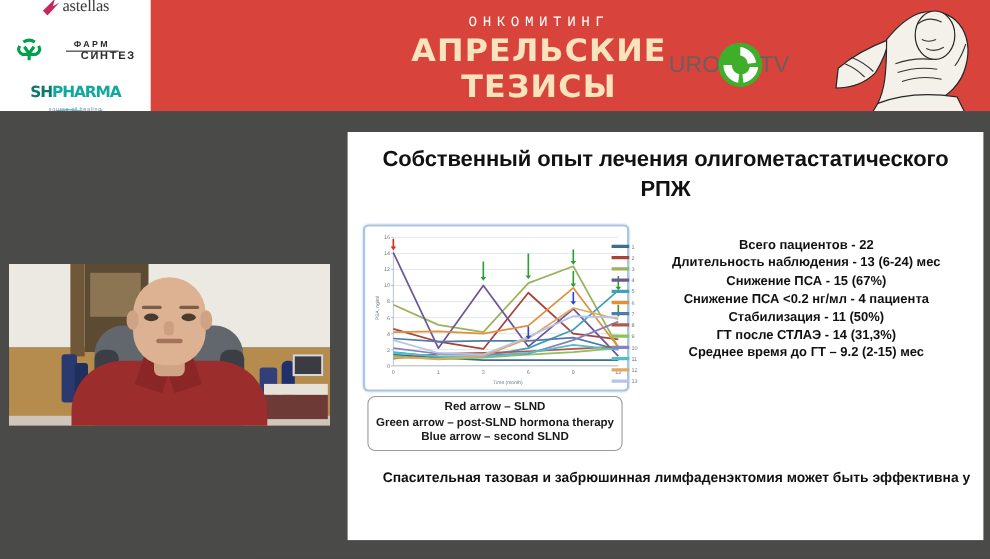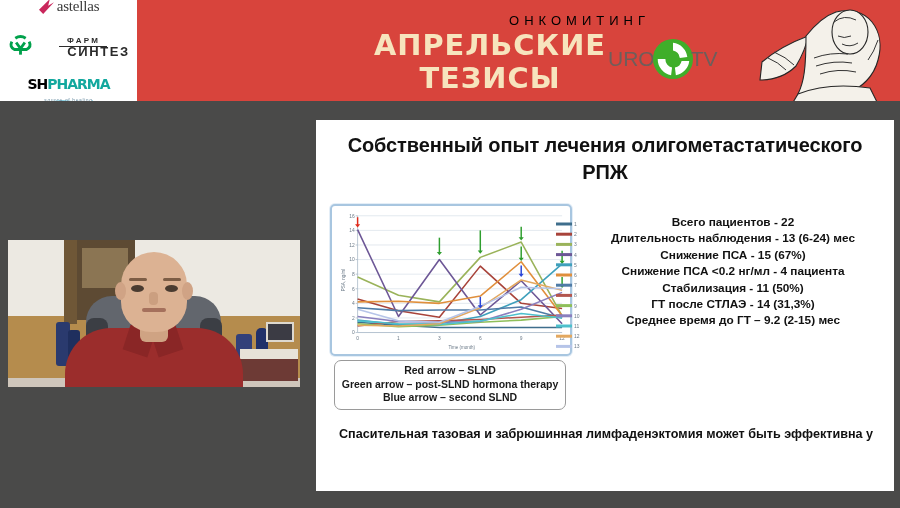--- a/index.html
+++ b/index.html
@@ -20,32 +20,32 @@
   }
   .logo-astellas { display: flex; align-items: center; gap: 2px; height: 22px; }
   .astellas-star { width: 17px; height: 15px; position: relative; }
   .astellas-star svg { display:block; }
   .astellas-word { font-family: "Liberation Serif", serif; font-size: 15px; color: #3b3b3b; letter-spacing: -0.2px; }
   .logo-farm { display: flex; align-items: center; gap: 3px; height: 30px; }
   .farm-mark { width: 27px; height: 26px; }
   .farm-text { display: flex; flex-direction: column; align-items: center; }
   .farm-text .l1 { font-size: 8px; font-weight: bold; color: #2b2b2b; letter-spacing: 2.2px; line-height: 10px; }
   .farm-rule { width: 48px; height: 1px; background: #2b2b2b; }
-  .farm-text .l2 { font-size: 13px; font-weight: bold; color: #2b2b2b; letter-spacing: 1.6px; line-height: 10px; margin-left: 30px; }
+  .farm-text .l2 { font-size: 10px; font-weight: bold; color: #2b2b2b; letter-spacing: 1.6px; line-height: 10px; margin-left: 30px; }
   .logo-shp { display: flex; flex-direction: column; align-items: center; }
   .shp-word { font-family: "DejaVu Sans", sans-serif; font-weight: bold; font-size: 14px; letter-spacing: -1px; line-height: 14px; }
-  .shp-a { color: #000000; margin-top: 46px; }
+  .shp-a { color: #0f766e; margin-top: 46px; }
   .shp-b { color: #13a89e; }
   .shp-swoosh { width: 60px; height: 5px; }
   .shp-tag { font-size: 5px; color: #6b8fa3; letter-spacing: 0.6px; margin-top: 1px; }
 
   .banner-title { position: absolute; left: 330px; top: 12px; width: 320px; text-align: center; }
   .banner-sub {
-    font-family: Liberation Sans, sans-serif; font-size: 13px; color: #000000;
-    letter-spacing: 5px; line-height: 17px; font-weight: 400; text-align: right;
+    font-family: Liberation Mono, monospace; font-size: 13px; color: #ffffff;
+    letter-spacing: 5px; line-height: 17px; font-weight: 400;
   }
   .banner-main {
     font-family: "DejaVu Sans", sans-serif; font-weight: bold; font-size: 28px;
     color: #f7e4bd; letter-spacing: 1px; line-height: 33px;
     transform: scaleX(1.03); transform-origin: center;
   }
 
   .urotv { position: absolute; left: 608px; top: 38px; display: flex; align-items: center; gap: 1px; }
   .urotv .txt { font-family: "Liberation Sans", sans-serif; font-size: 21px; color: #6e5e5b; letter-spacing: 0px; }
   .urotv .mark { width: 42px; height: 42px; margin: 0 -4px; }
@@ -118,21 +118,21 @@
   .stats div {
     font-family: "Liberation Sans", sans-serif; font-weight: bold;
     font-size: 11.8px; color: #111; line-height: 16.4px; white-space: nowrap;
   }
 
   .bottom-text {
     position: absolute; left: 14px; top: 305px; width: 552px; text-align: center;
   }
   .bottom-text div {
     font-family: "Liberation Sans", sans-serif; font-weight: bold;
-    font-size: 12.6px; color: #111; line-height: 19px;
+    font-size: 12.6px; color: #111; line-height: 19px; text-align: right;
   }
 </style>
 </head>
 <body>
 
 <div id="root">
 
   <div class="banner">
 
     <div class="banner-logos">

